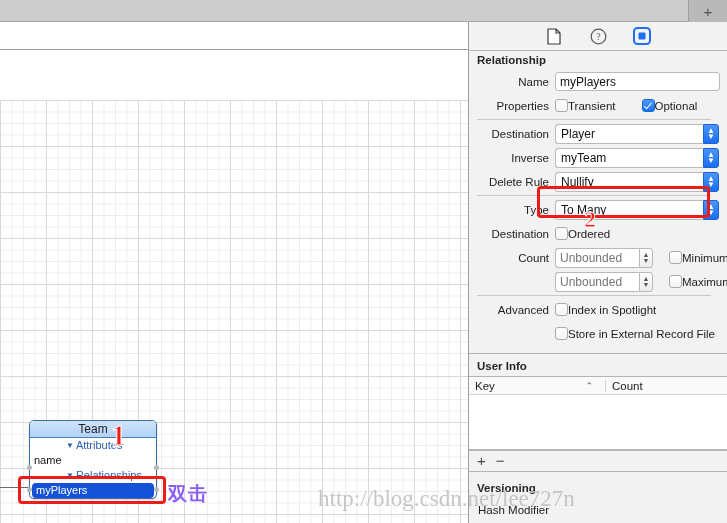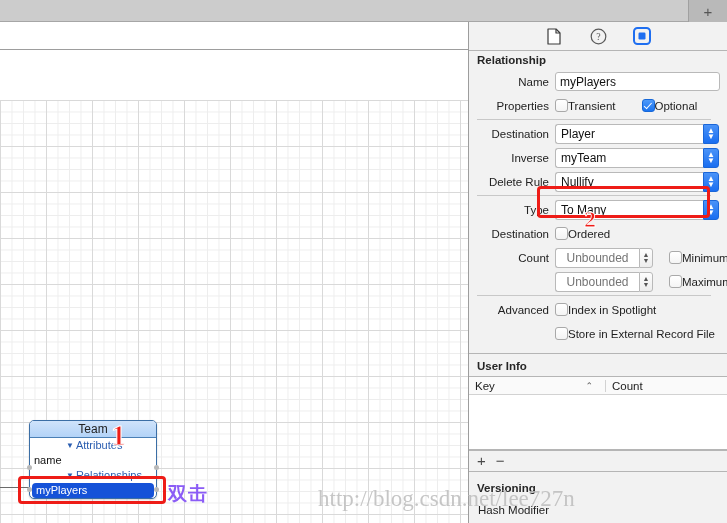--- a/index.html
+++ b/index.html
@@ -76,21 +76,21 @@
 
   .popup{flex:1;display:flex;height:20px;}
   .popup .face{flex:1;height:20px;border:1px solid #b9b9b9;border-right:none;border-radius:3px 0 0 3px;background:#fff;
     display:flex;align-items:center;padding-left:5px;font-size:12px;color:#111;box-sizing:border-box;}
   .popup .arrows{width:16px;height:20px;border-radius:0 3px 3px 0;
     background:linear-gradient(#4a93f8,#1a6ef0);border:1px solid #1a66d8;box-sizing:border-box;
     display:flex;flex-direction:column;align-items:center;justify-content:center;color:#fff;line-height:6px;font-size:8px;}
 
   .stepbox{display:flex;height:20px;width:100px;flex:none;}
   .stepbox input{width:84px;height:20px;border:1px solid #b9b9b9;border-right:none;border-radius:3px 0 0 3px;background:#fff;
-    font-family:"Liberation Sans",sans-serif;font-size:12px;padding:0 4px;box-sizing:border-box;outline:none;color:#b1b1b1;text-align:center;}
+    font-family:"Liberation Sans",sans-serif;font-size:12px;padding:0 4px;box-sizing:border-box;outline:none;color:#b1b1b1;}
   .stepbox .stp{width:14px;height:20px;border:1px solid #b9b9b9;border-radius:0 3px 3px 0;background:linear-gradient(#fdfdfd,#ededed);
     box-sizing:border-box;display:flex;flex-direction:column;align-items:center;justify-content:center;color:#555;line-height:6px;font-size:7px;}
 
   .cbx{width:13px;height:13px;border:1px solid #a9a9a9;border-radius:3px;background:linear-gradient(#ffffff,#f4f4f4);
     box-sizing:border-box;flex:none;display:inline-block;vertical-align:middle;}
   .cbx.on{background:linear-gradient(#4f9af9,#1a74f0);border-color:#1768d8;position:relative;}
   .cbx.on:after{content:"";position:absolute;left:3.5px;top:1px;width:3px;height:6.5px;border:solid #fff;border-width:0 1.7px 1.7px 0;transform:rotate(42deg);}
   .cb-lab{font-size:11.5px;color:#1d1d1d;}
   .cbgrp{display:flex;align-items:center;}
 

